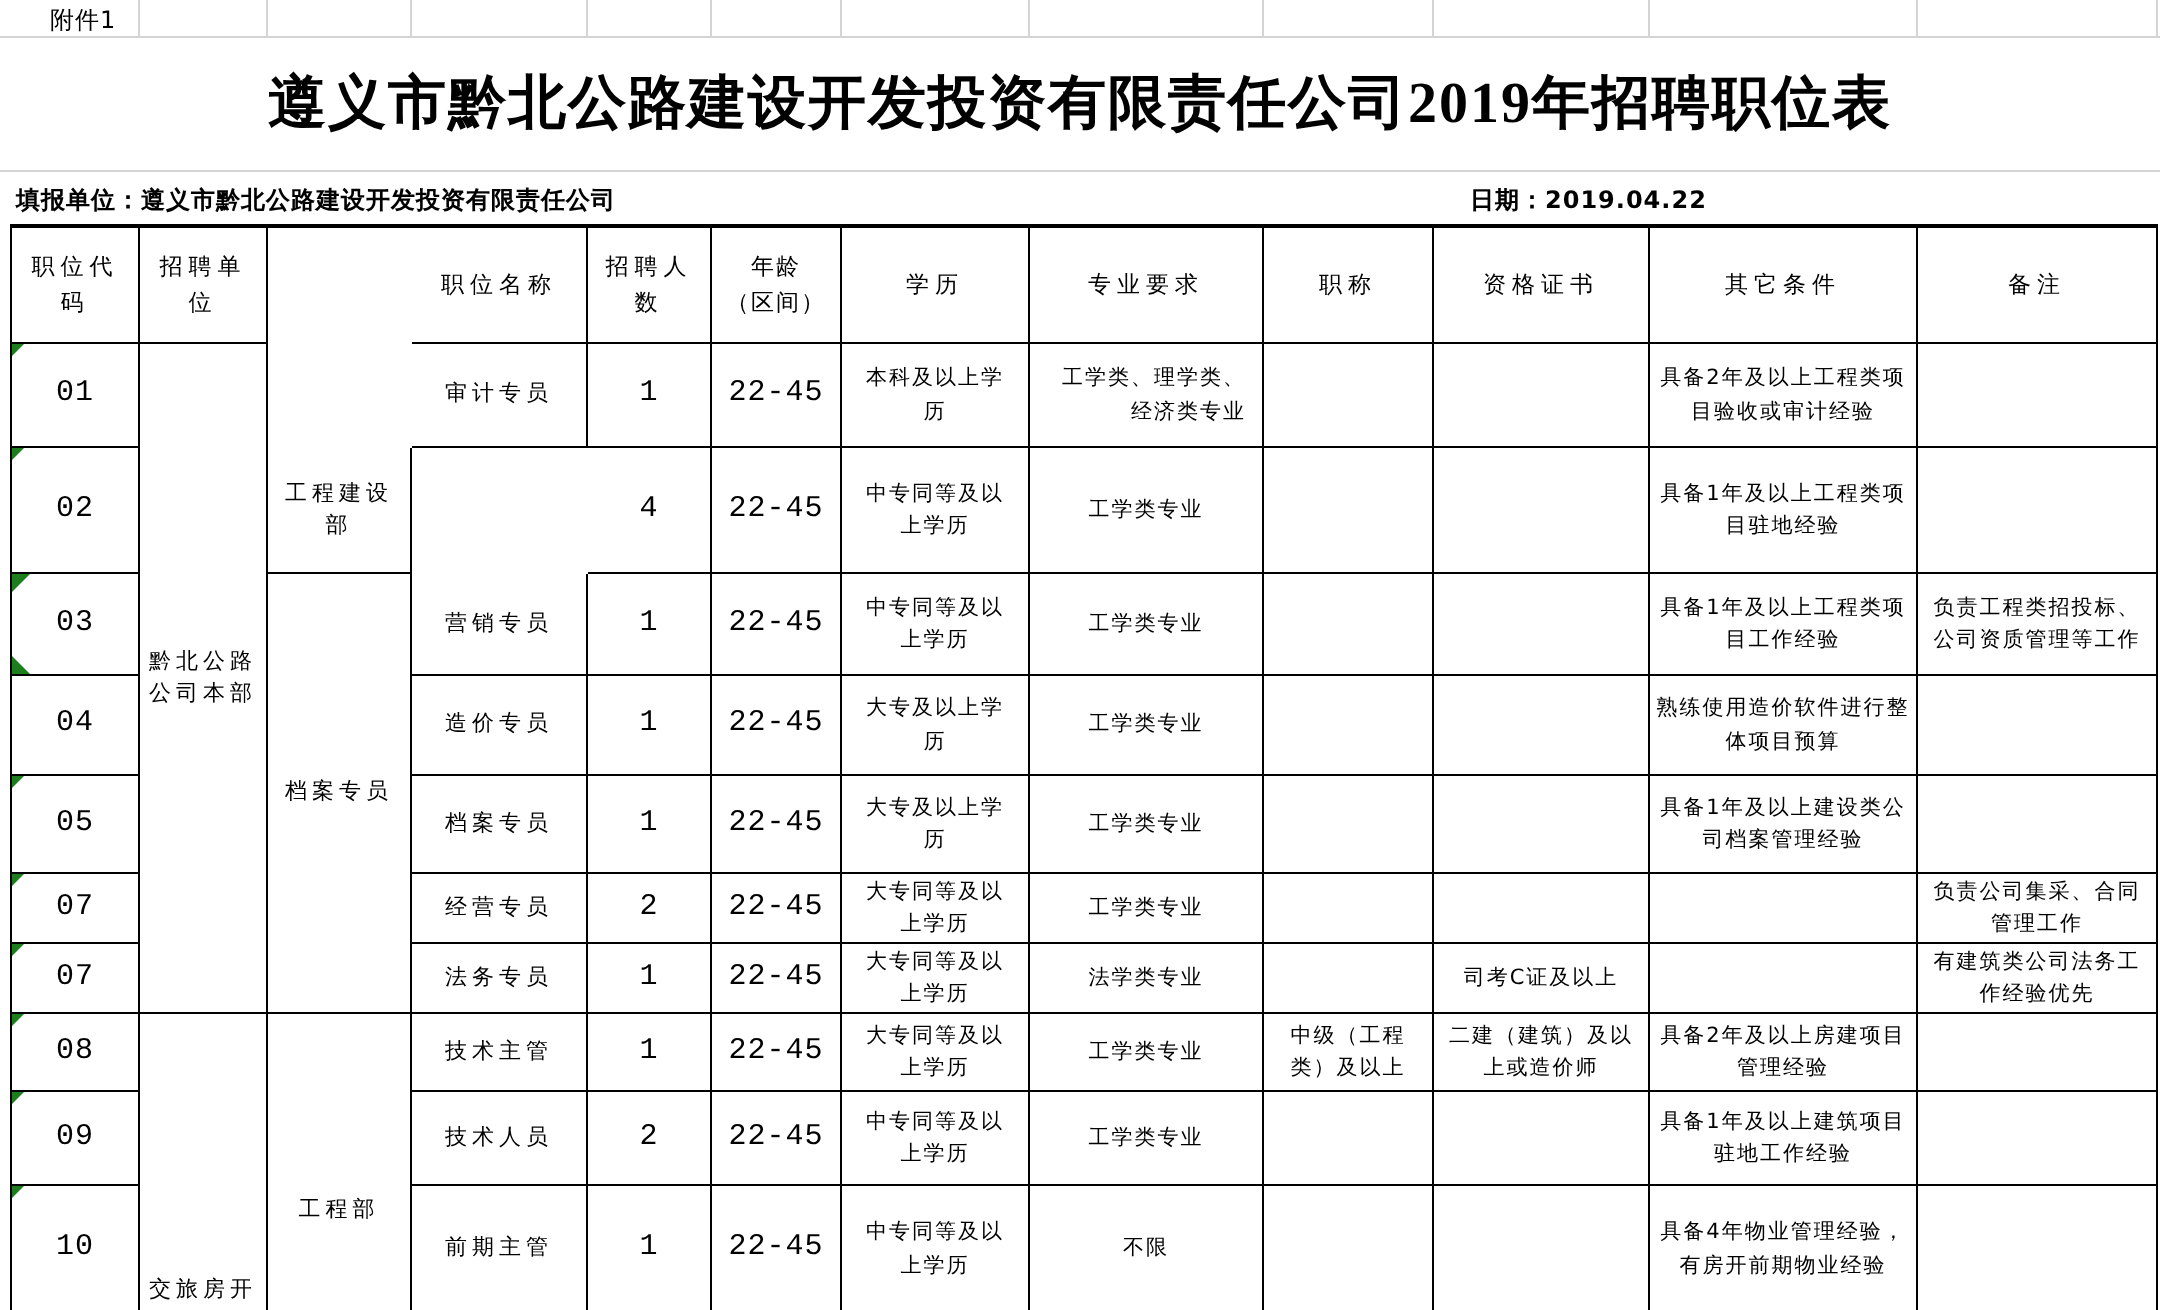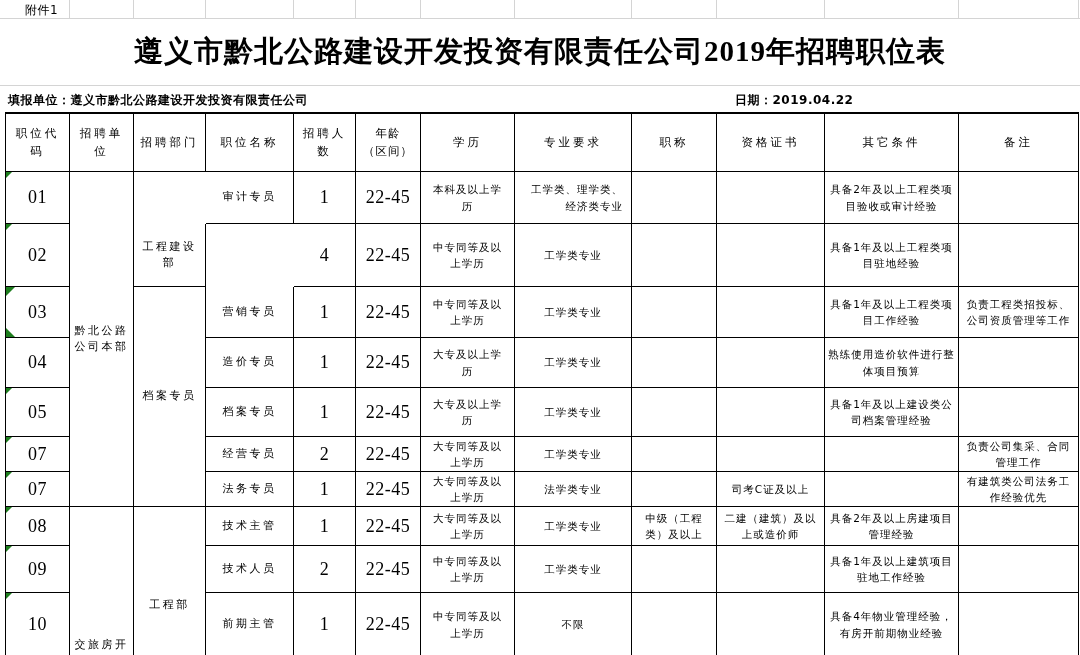--- a/index.html
+++ b/index.html
@@ -28,21 +28,21 @@
     border-top:2px solid #000;border-left:1px solid #000;
   }
   .c{
     position:relative;border-right:1px solid #000;border-bottom:1px solid #000;
     display:flex;align-items:center;justify-content:center;text-align:center;
     padding:2px 3px;box-sizing:border-box;overflow:hidden;
     font-size:11px;line-height:1.5;letter-spacing:1.5px;
   }
   .hd{font-size:11.5px;letter-spacing:3px;}
   .hd .two{display:flex;flex-direction:column;align-items:center;letter-spacing:1px;}
-  .num{font-family:Liberation Serif, serif;font-size:18px;letter-spacing:0.5px;}
+  .num{font-family:Liberation Mono, monospace;font-size:15px;letter-spacing:0.5px;}
   .nm{letter-spacing:2.5px;}
   .sm{font-size:10.5px;letter-spacing:1px;line-height:1.55;}
   .edu{padding:2px 8px;font-size:10.5px;letter-spacing:1px;line-height:1.55;}
   .maj{padding:2px 8px;font-size:10.5px;letter-spacing:1px;line-height:1.55;text-align:right;}
   .unit2{align-items:flex-end;padding-bottom:3px;}
   .dept-eng{padding-top:50px;}
   .tri{position:absolute;top:0;left:0;width:0;height:0;
     border-top:6px solid #1e7e1e;border-right:6px solid transparent;}
   .tri-big{border-top-width:9px;border-right-width:9px;}
   .tri-bot{position:absolute;bottom:0;left:0;width:0;height:0;
@@ -73,21 +73,20 @@
 
   <div class="meta">
     <span class="funit">填报单位：遵义市黔北公路建设开发投资有限责任公司</span>
     <span class="fdate">日期：2019.04.22</span>
   </div>
 
   <div class="grid">
 
     <div class="c hd" style="grid-row:1;grid-column:1">职位代码</div>
     <div class="c hd" style="grid-row:1;grid-column:2">招聘单位</div>
-    <div class="c hd" style="grid-row:1;grid-column:3">招聘部门</div>
     <div class="c hd" style="grid-row:1;grid-column:4">职位名称</div>
     <div class="c hd" style="grid-row:1;grid-column:5">招聘人数</div>
     <div class="c hd" style="grid-row:1;grid-column:6">
       <span class="two">
         <span>年龄</span>
         <span>（区间）</span>
       </span>
     </div>
     <div class="c hd" style="grid-row:1;grid-column:7">学历</div>
     <div class="c hd" style="grid-row:1;grid-column:8">专业要求</div>

